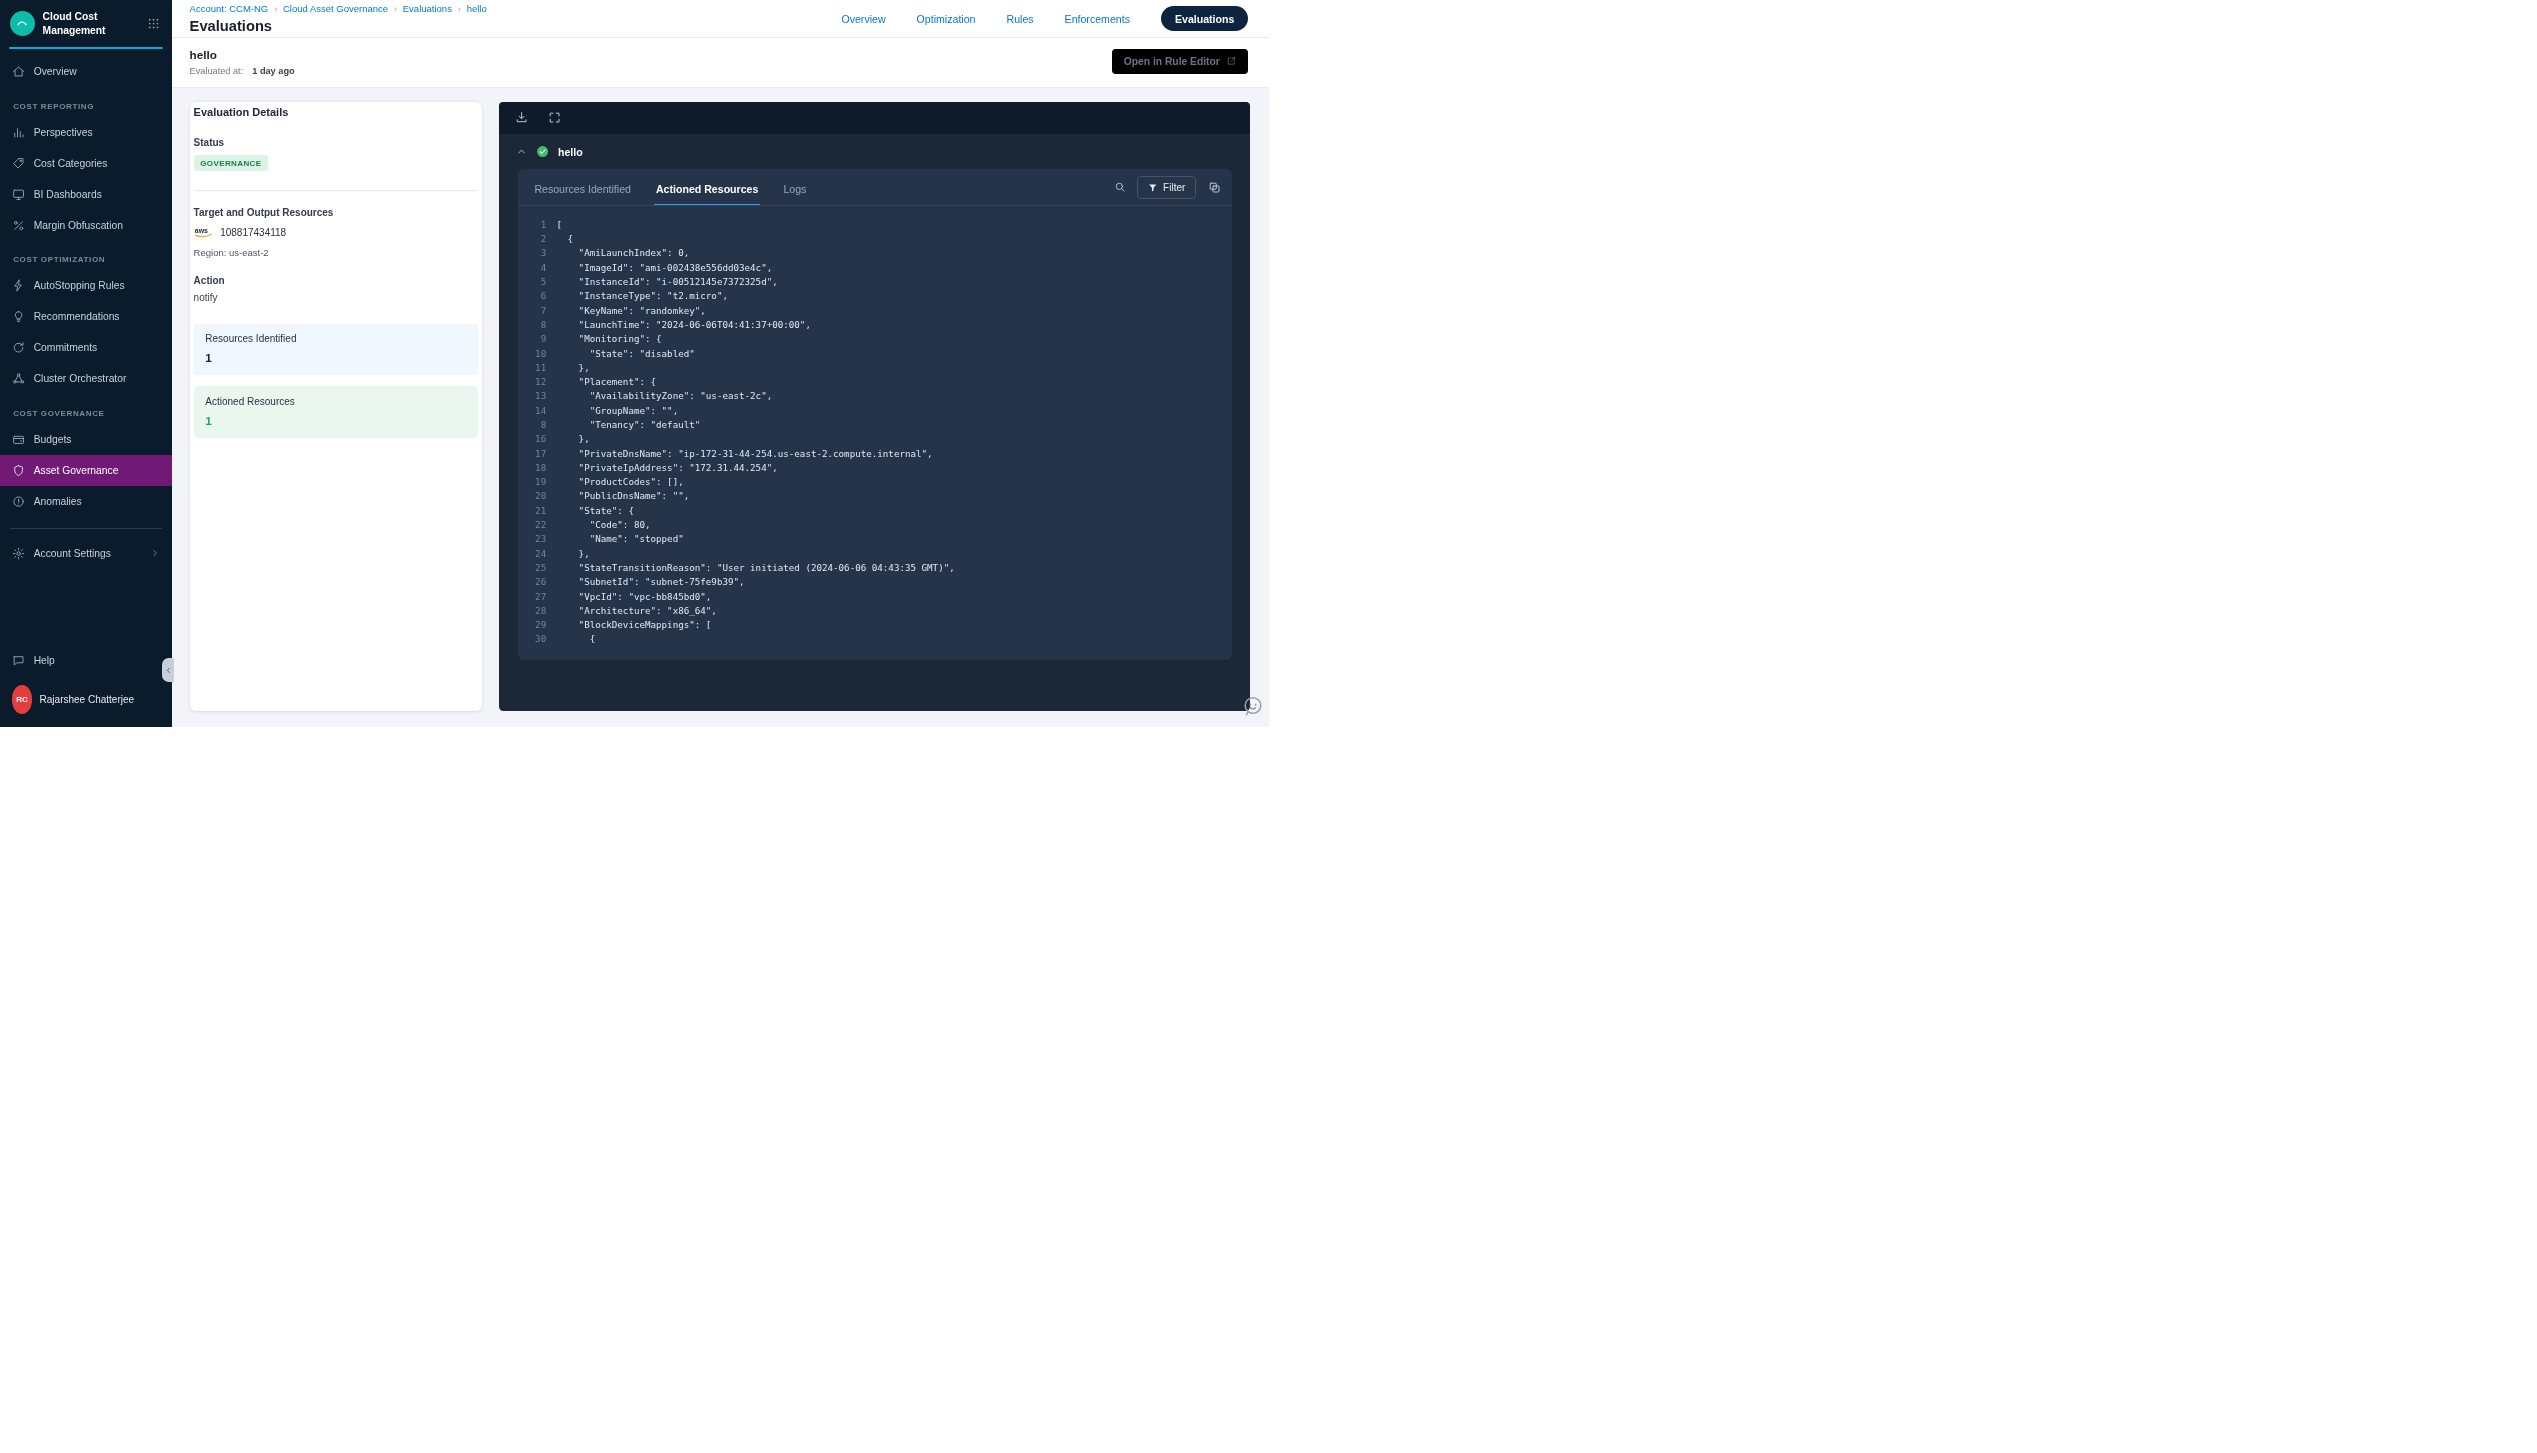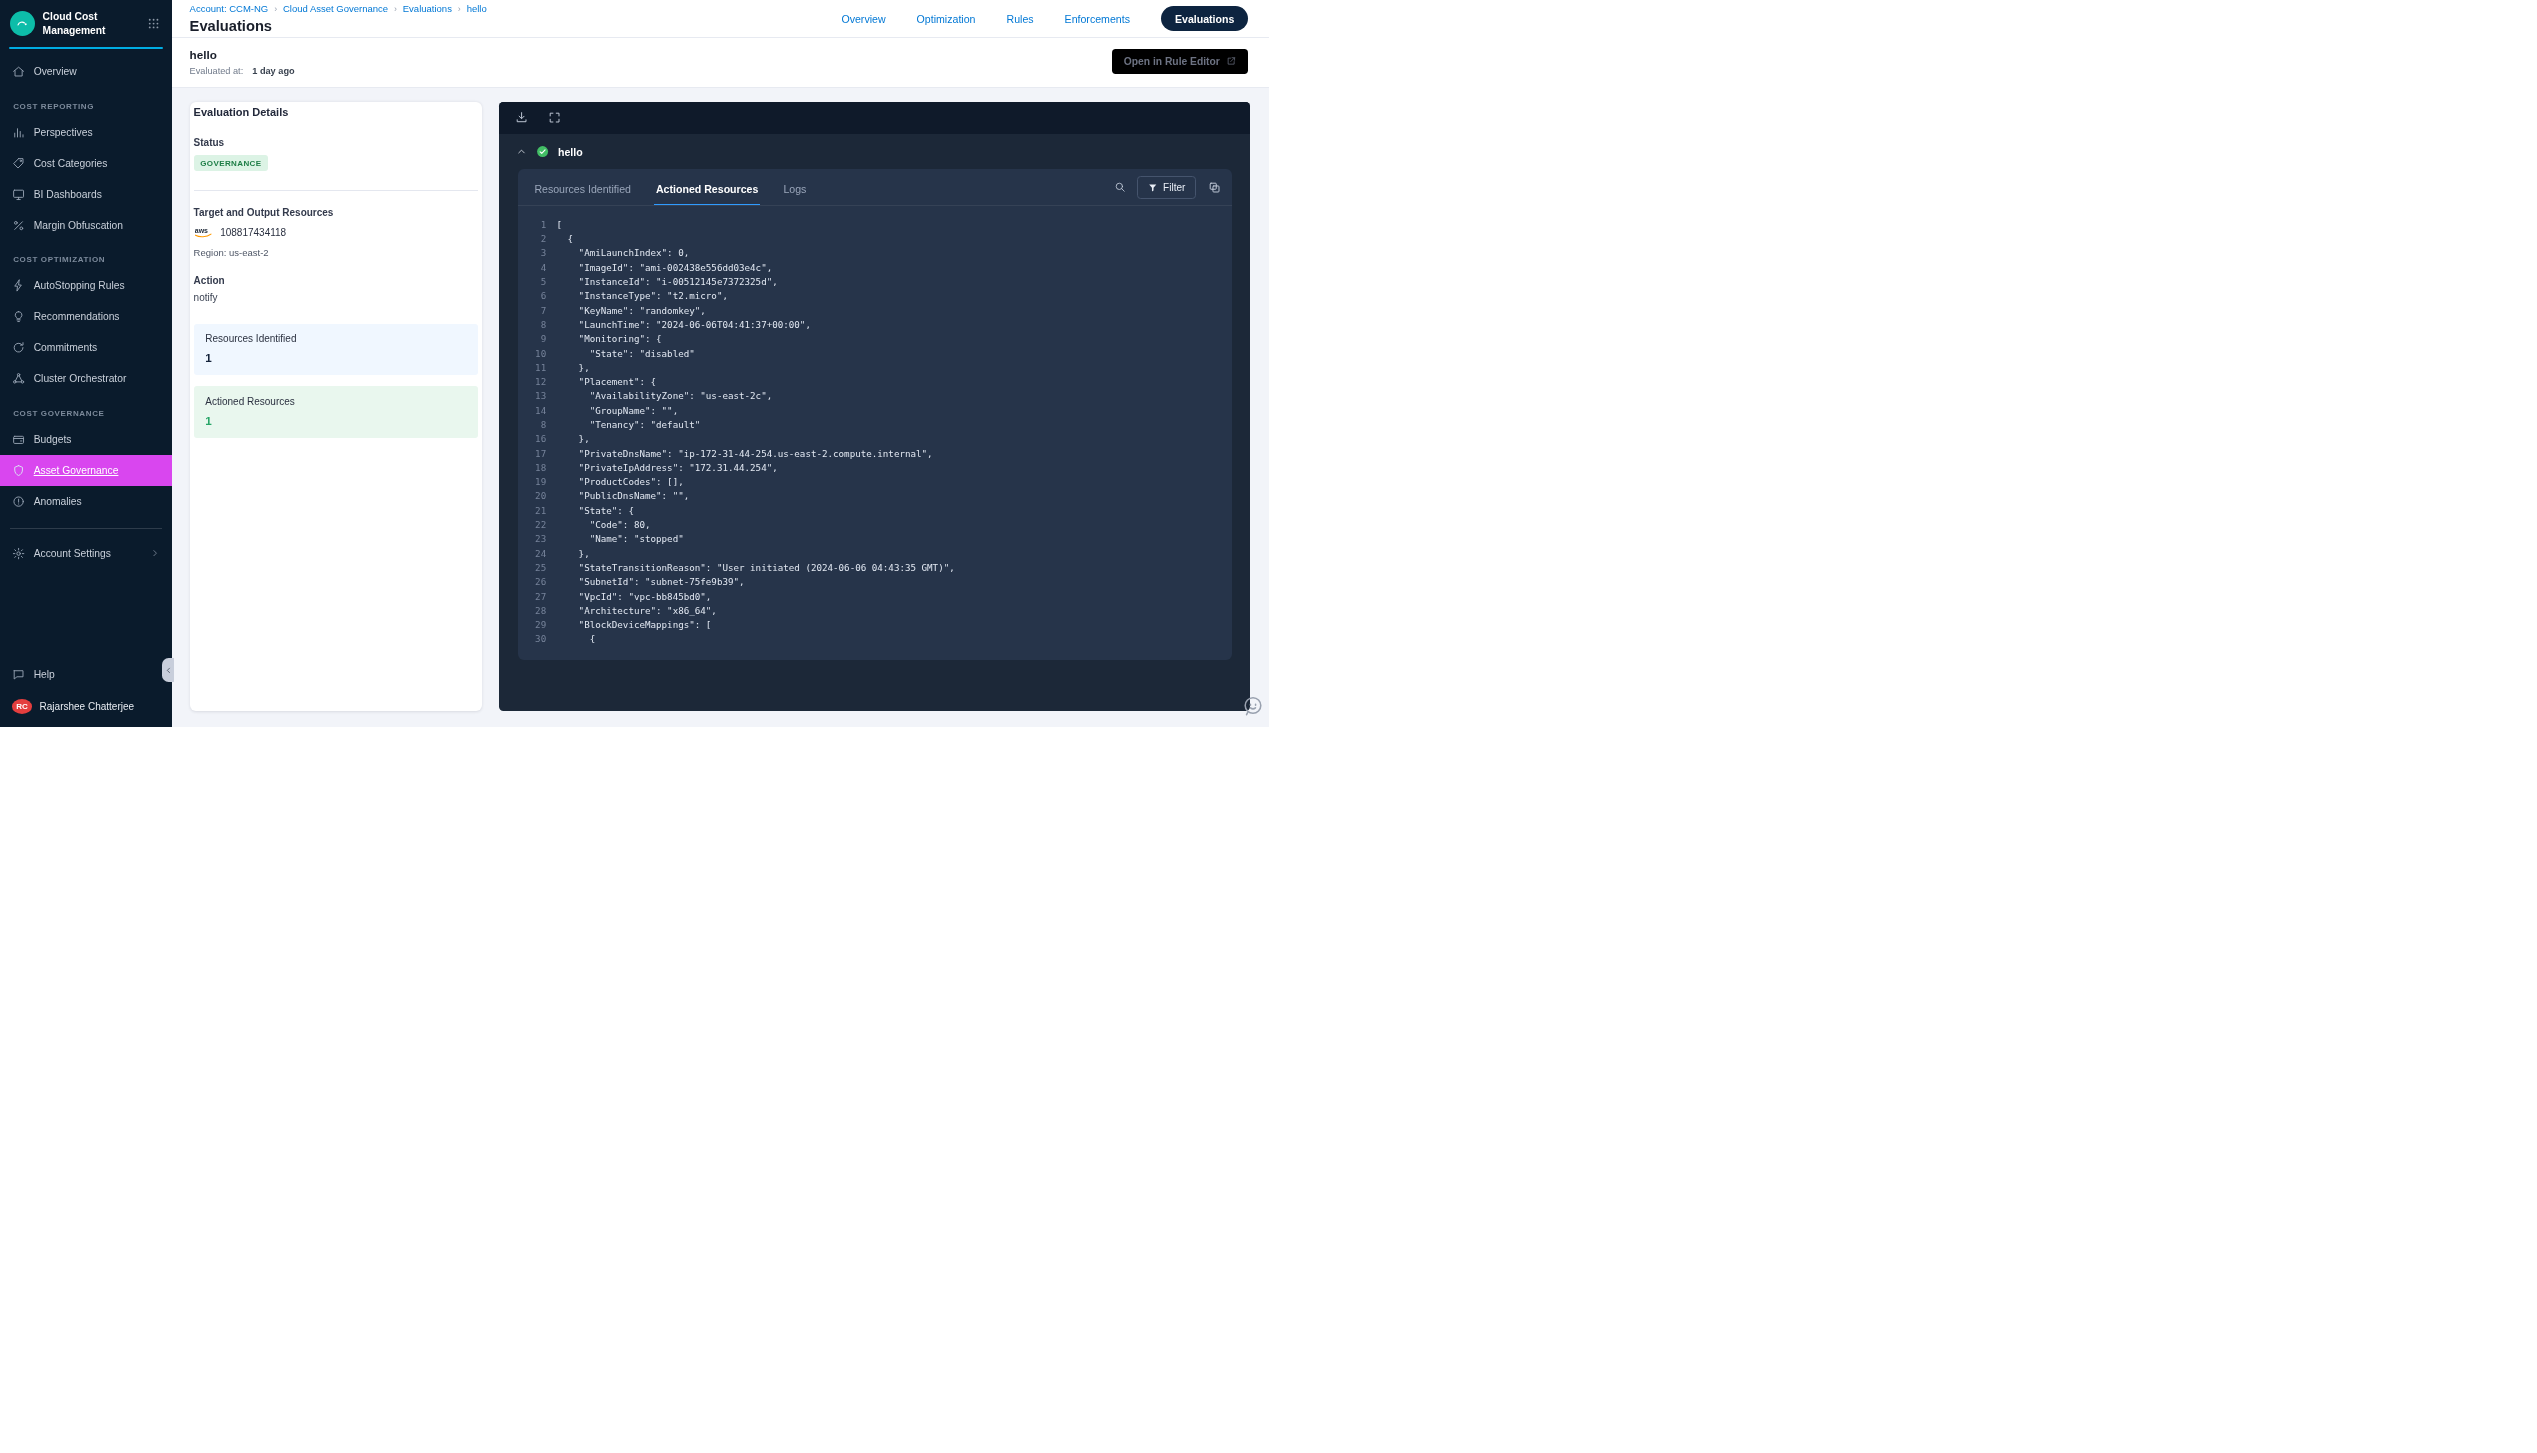--- a/index.html
+++ b/index.html
@@ -14,28 +14,28 @@
   .sb-header::after { content:""; position:absolute; left:8.8px; right:8.8px; bottom:0; height:2.2px; background:#00ade4; border-radius:1.5px; }
   .logo-badge { width:25px; height:25px; min-width:25px; border-radius:50%; background:#0dbda9;
                 display:flex; align-items:center; justify-content:center; }
   .app-title { font-size:10.3px; font-weight:700; color:#fff; line-height:1.3; flex:1; }
   .module-switcher { background:none; border:none; color:#8d99a8; cursor:pointer; display:flex; padding:1.5px; }
 
   .sb-nav { padding-top:7.3px; flex:1; overflow:hidden; }
   .nav-section { font-size:8px; font-weight:700; letter-spacing:.08em; color:#7c8a9b; margin:14.7px 13.2px 5.9px; }
   .nav-item { display:flex; align-items:center; gap:8.8px; height:31px; padding:0 11.7px; font-size:10.3px; color:#c9d0da; cursor:pointer; }
   .nav-item .ic { width:13.2px; height:13.2px; min-width:13.2px; color:#96a3b3; display:flex; }
-  .nav-item.active { background:#d946ef; color:#fff;text-decoration:underline; }
+  .nav-item.active { background:#701a75; color:#fff; }
   .nav-item.active .ic { color:#dbe6f3; }
   .nav-divider { height:0.7px; background:rgba(255,255,255,.15); margin:11.7px 10.3px 8.8px; }
   .settings-chevron { margin-left:auto; color:#8c98a8; display:flex; }
 
   .sb-bottom { padding:4.4px 0 10.3px; }
   .user-row { display:flex; gap:7.3px; align-items:center; padding:8.8px 11.7px 2.9px; cursor:pointer; }
-  .avatar { width:20.6px; height:15px; min-width:20.6px; border-radius:50%; background:#e43e3e; color:#fff;
+  .avatar { width:20.6px; height:29px; min-width:20.6px; border-radius:50%; background:#e43e3e; color:#fff;
             font-size:8px; font-weight:700; display:flex; align-items:center; justify-content:center; }
   .user-name { font-size:10px; color:#e7ebf1; }
 
   .collapse-handle { position:absolute; right:-2.2px; top:658px; width:12.5px; height:24px; background:#c8cedb;
                      border-radius:6.6px 0 0 6.6px; display:flex; align-items:center; justify-content:center;
                      color:#1b2533; cursor:pointer; }
 
   
   .main { flex:1; display:flex; flex-direction:column; background:#f2f4f9; position:relative; min-width:0; }
 

